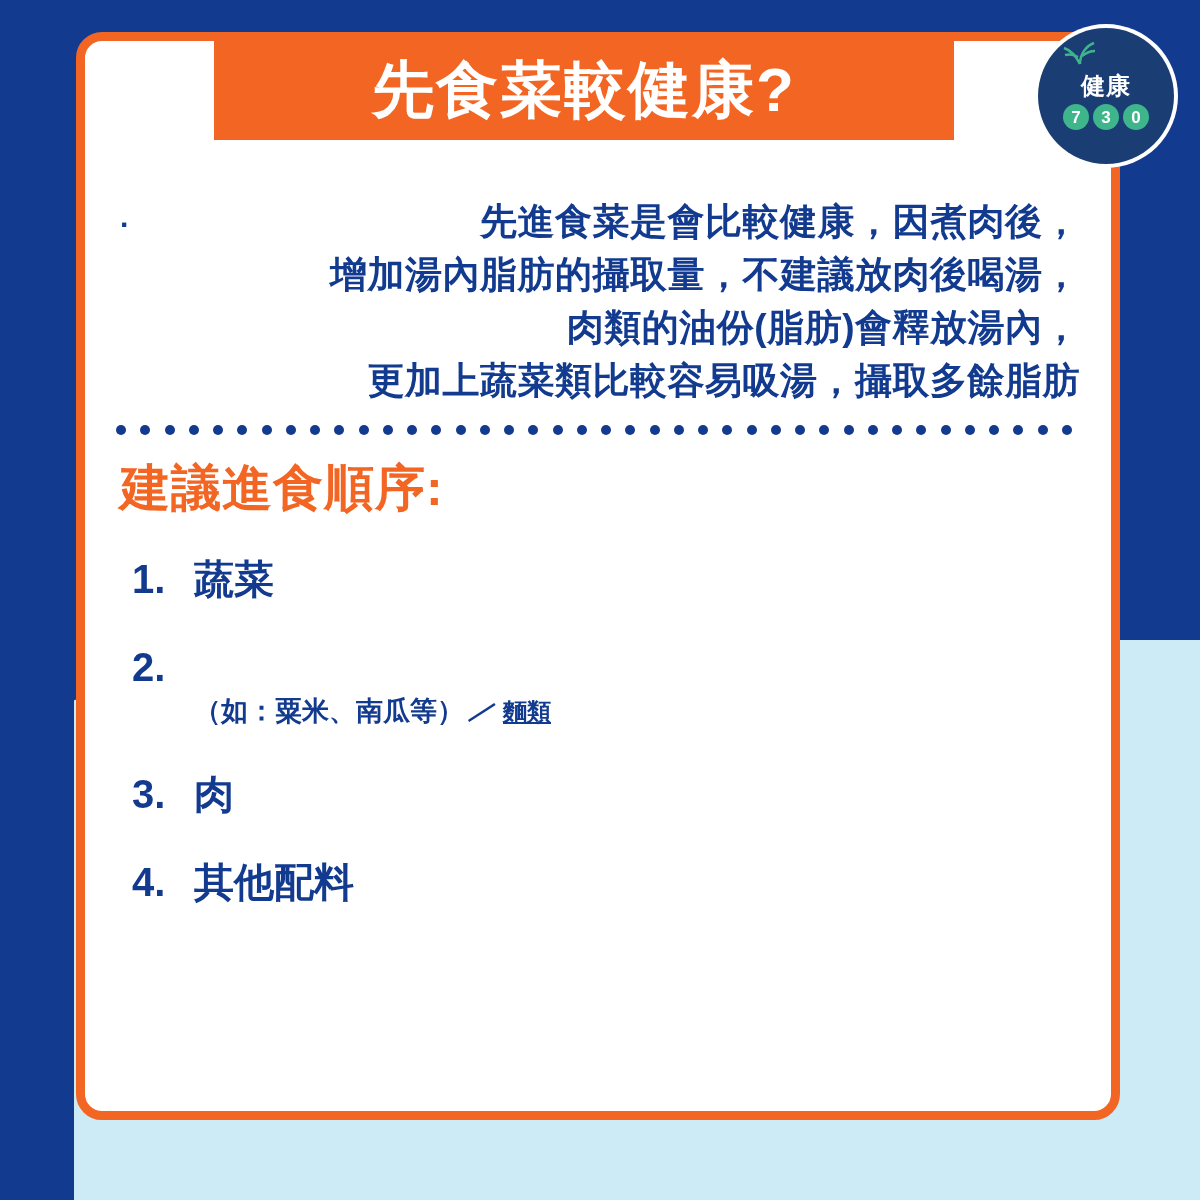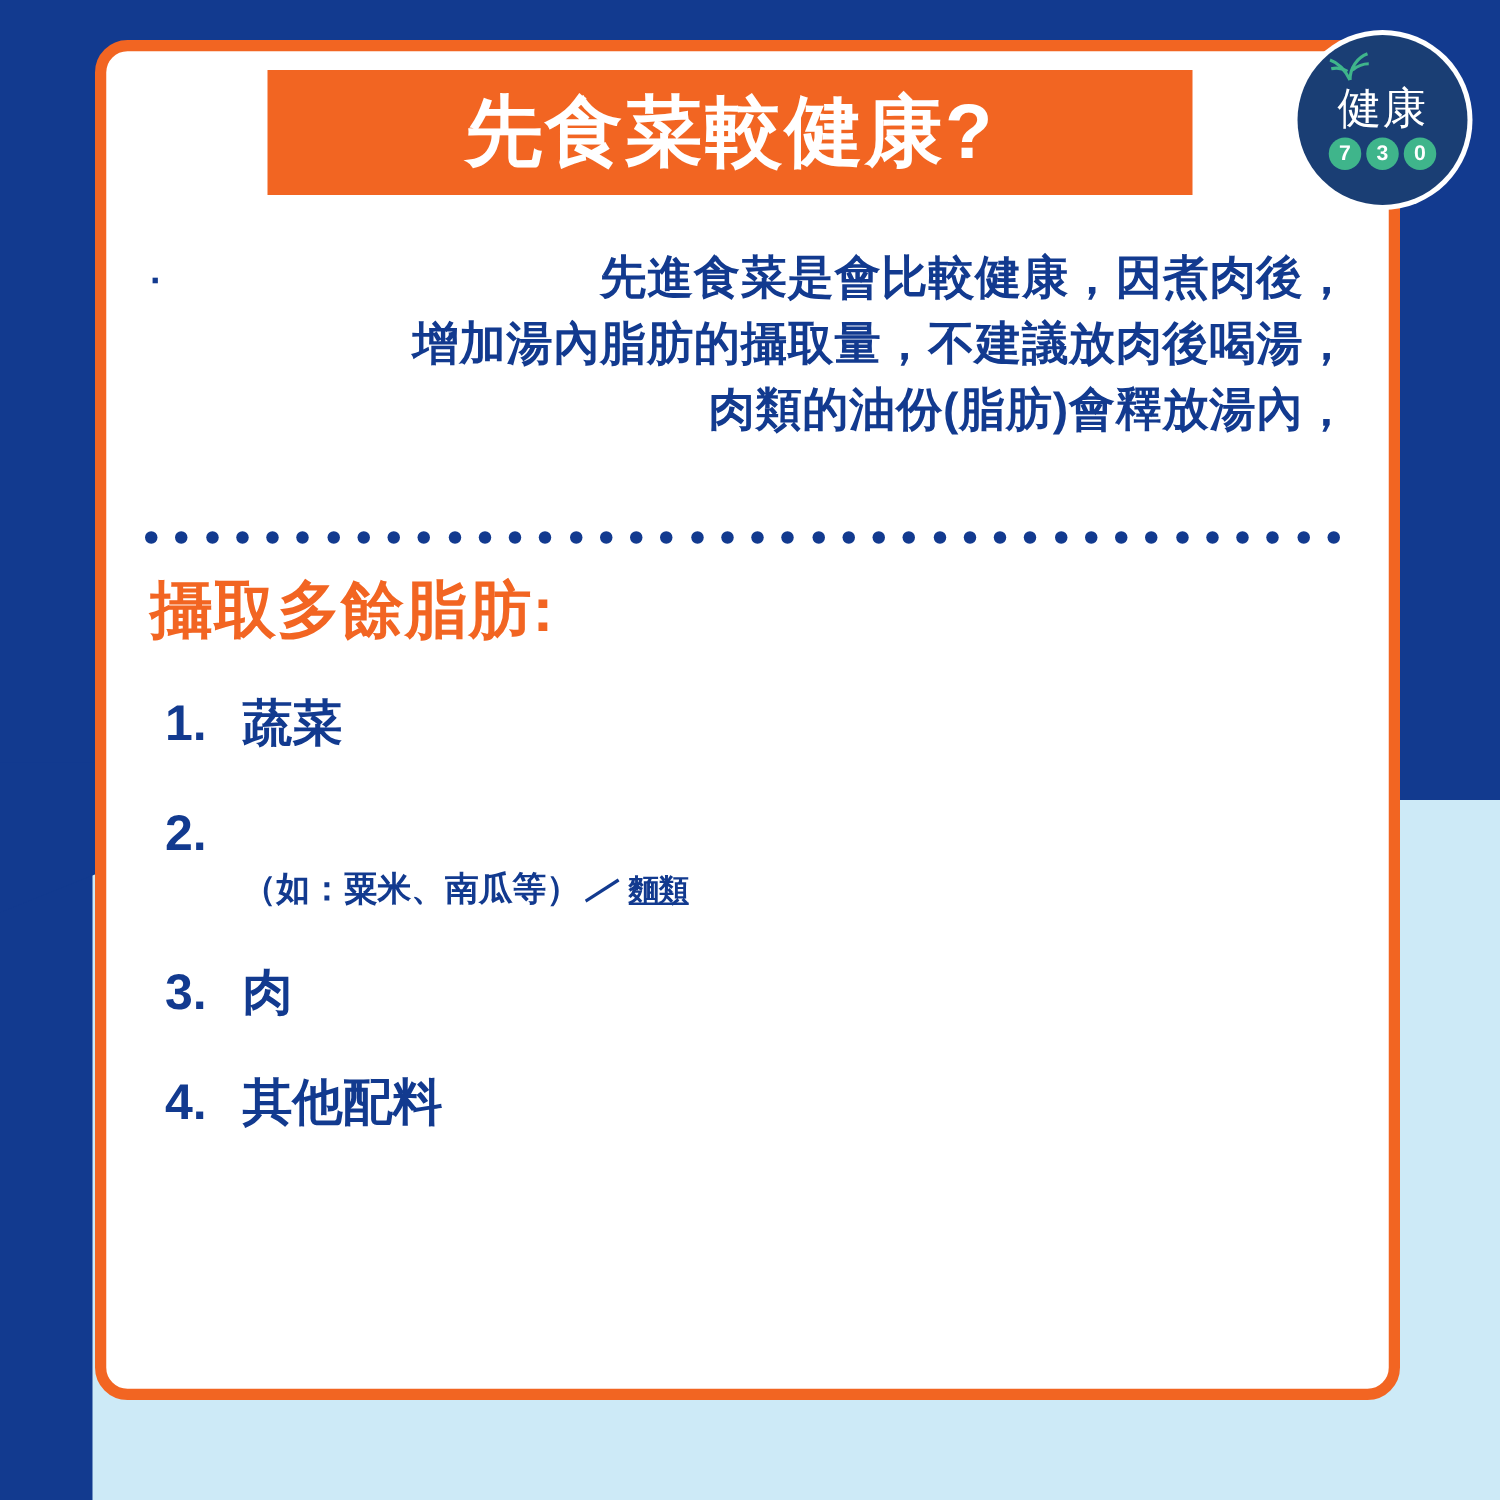--- a/index.html
+++ b/index.html
@@ -59,21 +59,21 @@
     box-sizing: border-box;
     background: #ffffff;
     border: 9px solid #f26522;
     border-radius: 26px;
   }
 
   
   .title-bar {
     position: absolute;
     left: 214px;
-    top: 56px;
+    top: 40px;
     width: 740px;
     height: 100px;
     background: #f26522;
     display: flex;
     align-items: center;
     justify-content: center;
   }
   .title-text {
     color: #ffffff;
     font-size: 62px;
@@ -100,22 +100,22 @@
   }
   .logo-leaf {
     position: absolute;
     top: 12px;
     left: 22px;
     width: 40px;
     height: 26px;
   }
   .logo-word {
     color: #ffffff;
-    font-size: 35px;
-    font-weight: normal;
+    font-size: 24px;
+    font-weight: bold;
     letter-spacing: 1px;
     margin-top: 12px;
     line-height: 1;
   }
   .logo-nums {
     display: flex;
     gap: 4px;
     margin-top: 6px;
   }
   .logo-nums span {
@@ -262,20 +262,21 @@
       <span>0</span>
     </div>
   </div>
 
   <div class="intro">
     <span class="bullet-dot">·</span>
     <div class="intro-lines">
       <div>先進食菜是會比較健康，因煮肉後，</div>
       <div>增加湯內脂肪的攝取量，不建議放肉後喝湯，</div>
       <div>肉類的油份(脂肪)會釋放湯內，</div>
+      <div>更加上蔬菜類比較容易吸湯，攝取多餘脂肪</div>
     </div>
   </div>
 
   <div class="divider">
     <i></i>
       <i></i>
       <i></i>
       <i></i>
       <i></i>
       <i></i>
@@ -308,21 +309,21 @@
       <i></i>
       <i></i>
       <i></i>
       <i></i>
       <i></i>
       <i></i>
       <i></i>
       <i></i>
   </div>
 
-  <div class="section-heading">攝取多餘脂肪:</div>
+  <div class="section-heading">建議進食順序:</div>
 
   <div class="steps">
 
     <div class="step">
       <div class="step-row">
         <div class="step-num">1.</div>
         <div class="step-main">蔬菜</div>
       </div>
     </div>
 

